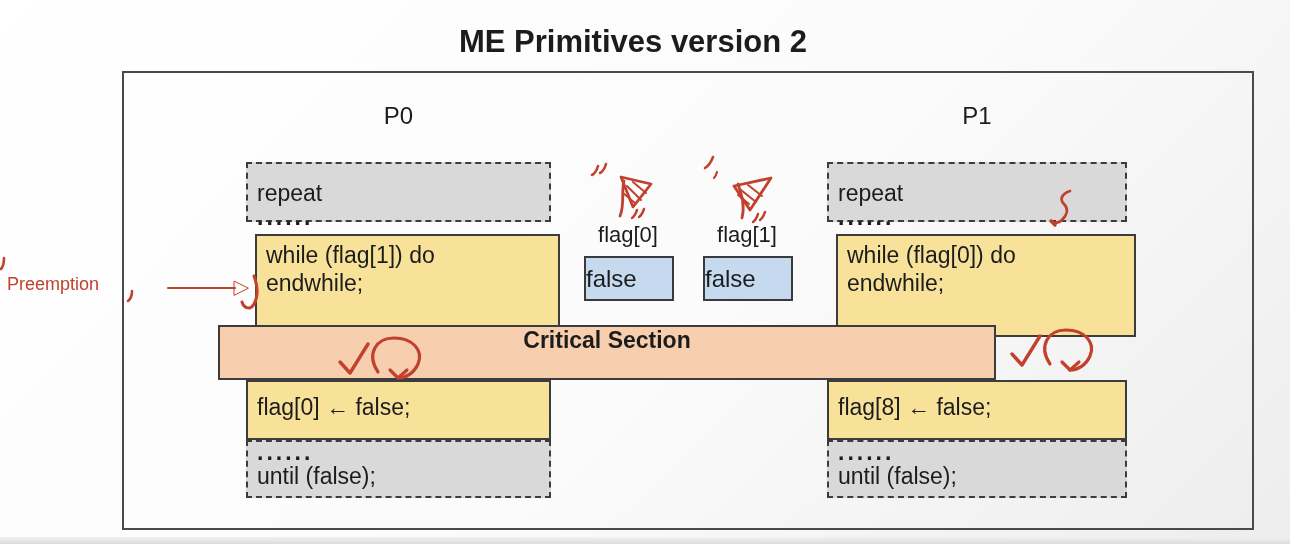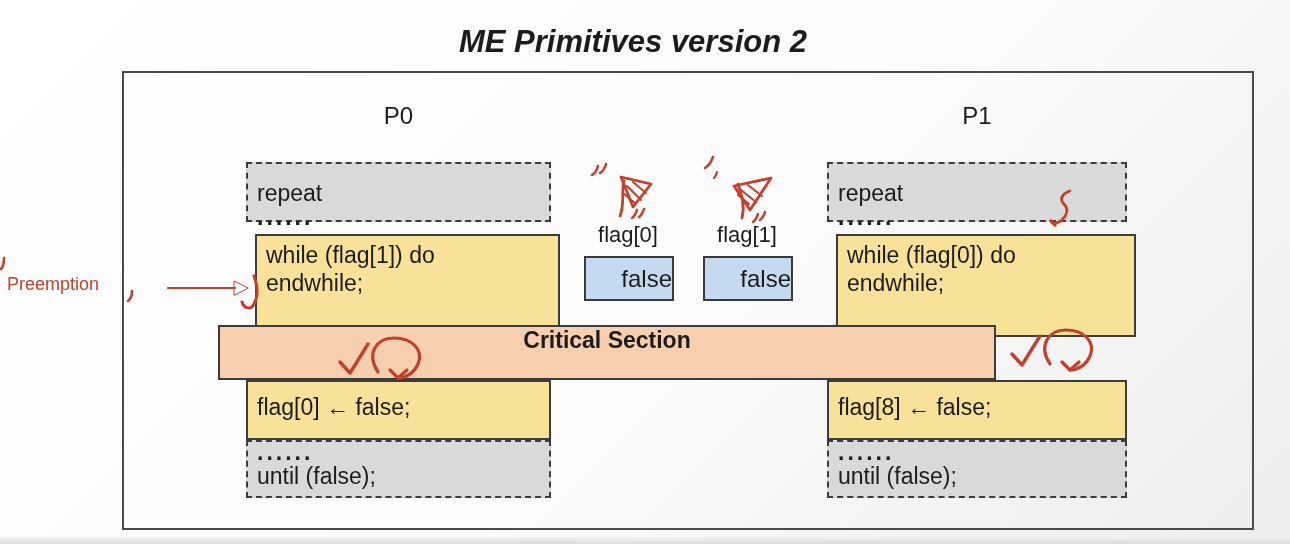--- a/index.html
+++ b/index.html
@@ -7,21 +7,21 @@
     position:relative; width:1290px; height:544px; overflow:hidden;
     background:linear-gradient(135deg,#ffffff 0%,#fbfbfb 55%,#ededed 100%);
     font-family:"Liberation Sans", sans-serif; color:#1c1c1c;
   }
   .bottom-edge {
     position:absolute; left:0; right:0; bottom:0; height:7px;
     background:linear-gradient(#f1f1f1,#dcdcdc);
   }
   .title {
     position:absolute; top:24px; left:0; width:1266px; text-align:center;
-    font-size:31px; font-weight:bold; letter-spacing:0px;font-style:italic;
+    font-size:31px; font-weight:bold; letter-spacing:0px;
   }
   .slide-frame {
     position:absolute; left:122px; top:71px; width:1132px; height:459px;
     border:2px solid #4a4a4a; box-sizing:border-box; background:transparent;
   }
   .proc-label { position:absolute; top:102px; width:305px; text-align:center; font-size:24px; }
   .proc-label.p0 { left:246px; }
   .proc-label.p1 { left:827px; width:300px; }
 
   .section { position:absolute; box-sizing:border-box; font-size:23px; line-height:28px; padding-left:9px; z-index:1; }
@@ -44,21 +44,21 @@
     display:flex; align-items:flex-start; justify-content:center;
     font-size:23px; font-weight:bold;
   }
 
   .flag-label { position:absolute; top:222px; width:100px; text-align:center; font-size:22px; z-index:2; }
   .flag-label.f0 { left:578px; }
   .flag-label.f1 { left:697px; }
   .flag-box {
     position:absolute; top:256px; width:90px; height:45px; box-sizing:border-box;
     background:#c5daee; border:2px solid #3a3a3a; z-index:2;
-    display:flex; align-items:center; justify-content:flex-end; font-size:24px;padding-left:20px;
+    display:flex; align-items:center; justify-content:flex-start; font-size:24px;
   }
   .flag-box.f0 { left:584px; }
   .flag-box.f1 { left:703px; }
 
   .preemption {
     position:absolute; left:7px; top:274px; font-size:18px; color:#c2402e; z-index:10;
   }
   .doodles {
     position:absolute; left:0; top:0; width:1290px; height:544px;
     z-index:11; pointer-events:none;

